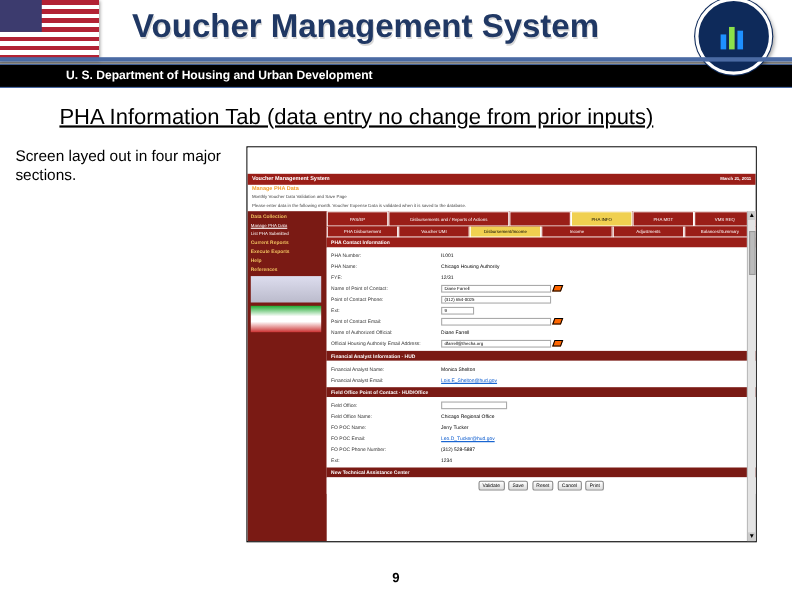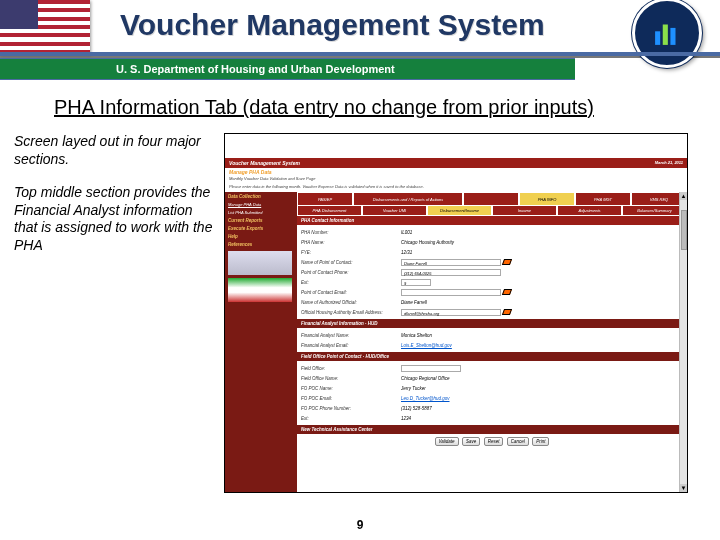--- a/index.html
+++ b/index.html
@@ -52,43 +52,42 @@
     border: 3px solid #fff;
     box-shadow: 0 0 0 1px #0e2a5a, 2px 2px 4px rgba(0,0,0,.4);
     display:flex; align-items:center; justify-content:center;
   }
   .hud-logo svg { width: 34px; height: 34px; }
   .thin-bar {
     height: 4px; background: #4a6aa3;
     position: absolute; bottom: 0; left:0; right:0;
   }
   .hud-bar {
-    width: 575px; height: 22px;
-    background: #15803d;
+    width: 720px; height: 22px;
+    background: #000000;
     color: #fff;
     font-size: 11px;
     font-weight: bold;
     display: flex; align-items: center;
-    padding-left: 116px;
+    padding-left: 60px;
     border-top: 1px solid #4a6aa3;
     border-bottom: 1px solid #4a6aa3;
   }
 
   .subtitle {
     margin: 16px 54px 14px;
     font-size: 20px;
     text-decoration: underline;
     color: #000;
   }
 
   .content {
     display: flex;
     padding: 0 14px 0 14px;
     gap: 10px;
-    font-style: italic;
   }
   .left {
     width: 200px;
     font-size: 14px;
     line-height: 1.25;
   }
   .left p { margin-bottom: 16px; }
 
   
   .embed {
@@ -197,21 +196,20 @@
   </div>
   <div class="thin-bar"></div>
 </div>
 <div class="hud-bar">U. S. Department of Housing and Urban Development</div>
 
 <div class="subtitle">PHA Information Tab (data entry no change from prior inputs)</div>
 
 <div class="content">
   <div class="left">
     <p>Screen layed out in four major sections.</p>
-    <p>Top middle section provides the Financial Analyst information that is assigned to work with the PHA</p>
   </div>
 
   <div class="embed">
     <div class="e-top"></div>
     <div class="e-redhdr">
       <span>Voucher Management System</span>
       <span style="float:right;font-size:4px">March 21, 2011</span>
     </div>
     <div class="e-orange">Manage PHA Data</div>
     <div class="e-small">Monthly Voucher Data Validation and Save Page</div>

